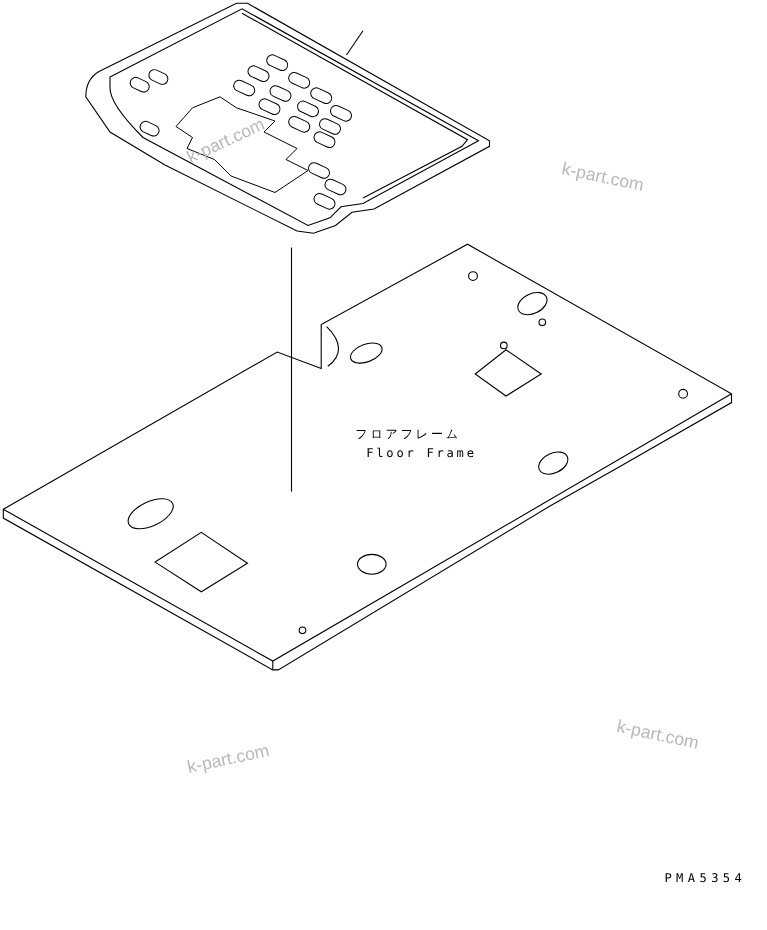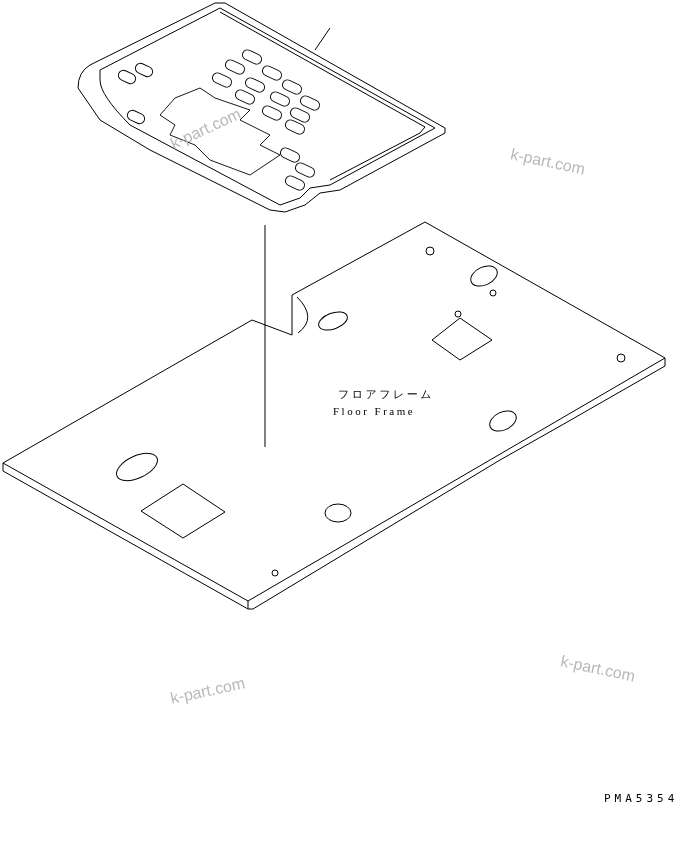--- a/index.html
+++ b/index.html
@@ -56,20 +56,20 @@
     <path d="M460,318 L492,340 L460,360 L432,340 Z"></path>
     <path d="M183,484 L225,512 L183,538 L141,511 Z"></path>
     <circle cx="430" cy="251" r="4"></circle>
     <circle cx="493" cy="293" r="3"></circle>
     <circle cx="458" cy="314" r="3"></circle>
     <circle cx="621" cy="358" r="4"></circle>
     <circle cx="275" cy="573" r="3"></circle>
   </g>
 </svg>
 
-<div class="lbl" style="left:338px;top:387px;">フロアフレーム</div>
-<div class="lbl" style="left:333px;top:405px;font-family:Liberation Serif, serif;">Floor Frame</div>
+<div class="lbl" style="left:323px;top:387px;">フロアフレーム</div>
+<div class="lbl" style="left:333px;top:405px;">Floor Frame</div>
 <div class="lbl" style="left:604px;top:792px;letter-spacing:4px;">PMA5354</div>
 
 <div class="wm" style="left:168px;top:120px;transform:rotate(-25deg);">k-part.com</div>
 <div class="wm" style="left:510px;top:153px;transform:rotate(12deg);">k-part.com</div>
 <div class="wm" style="left:560px;top:660px;transform:rotate(12deg);">k-part.com</div>
 <div class="wm" style="left:170px;top:682px;transform:rotate(-12deg);">k-part.com</div>
 
 </body></html>

